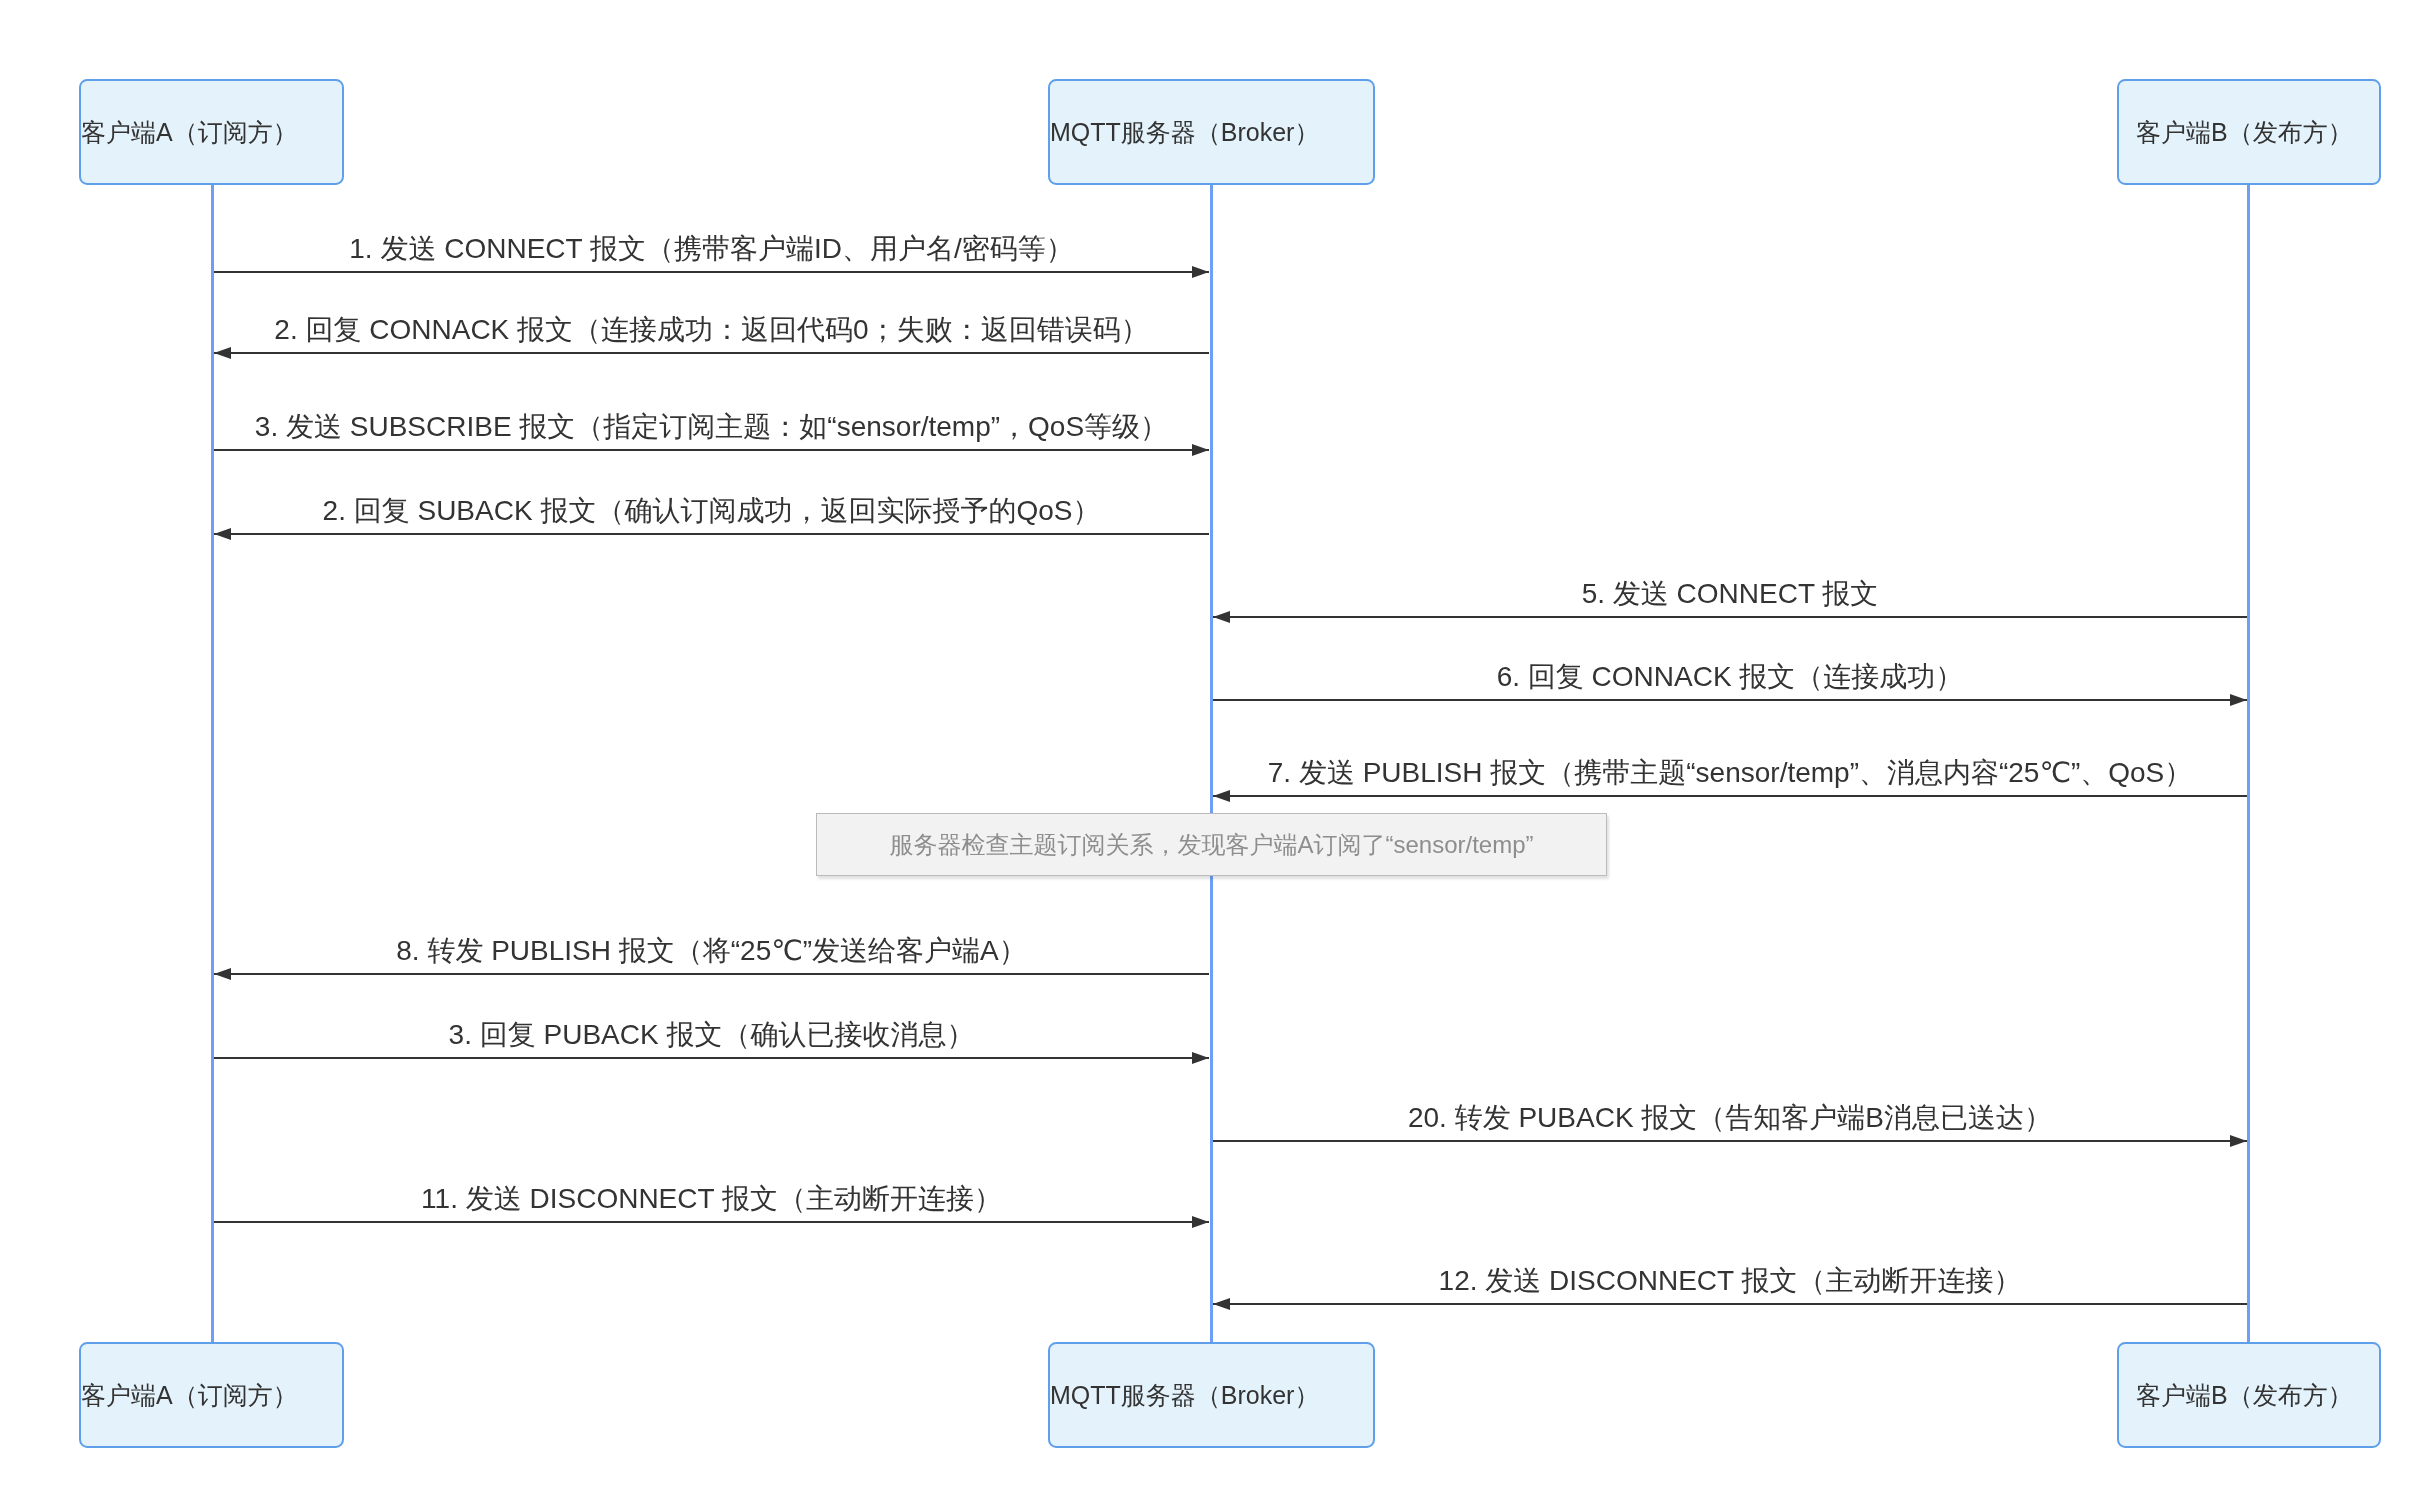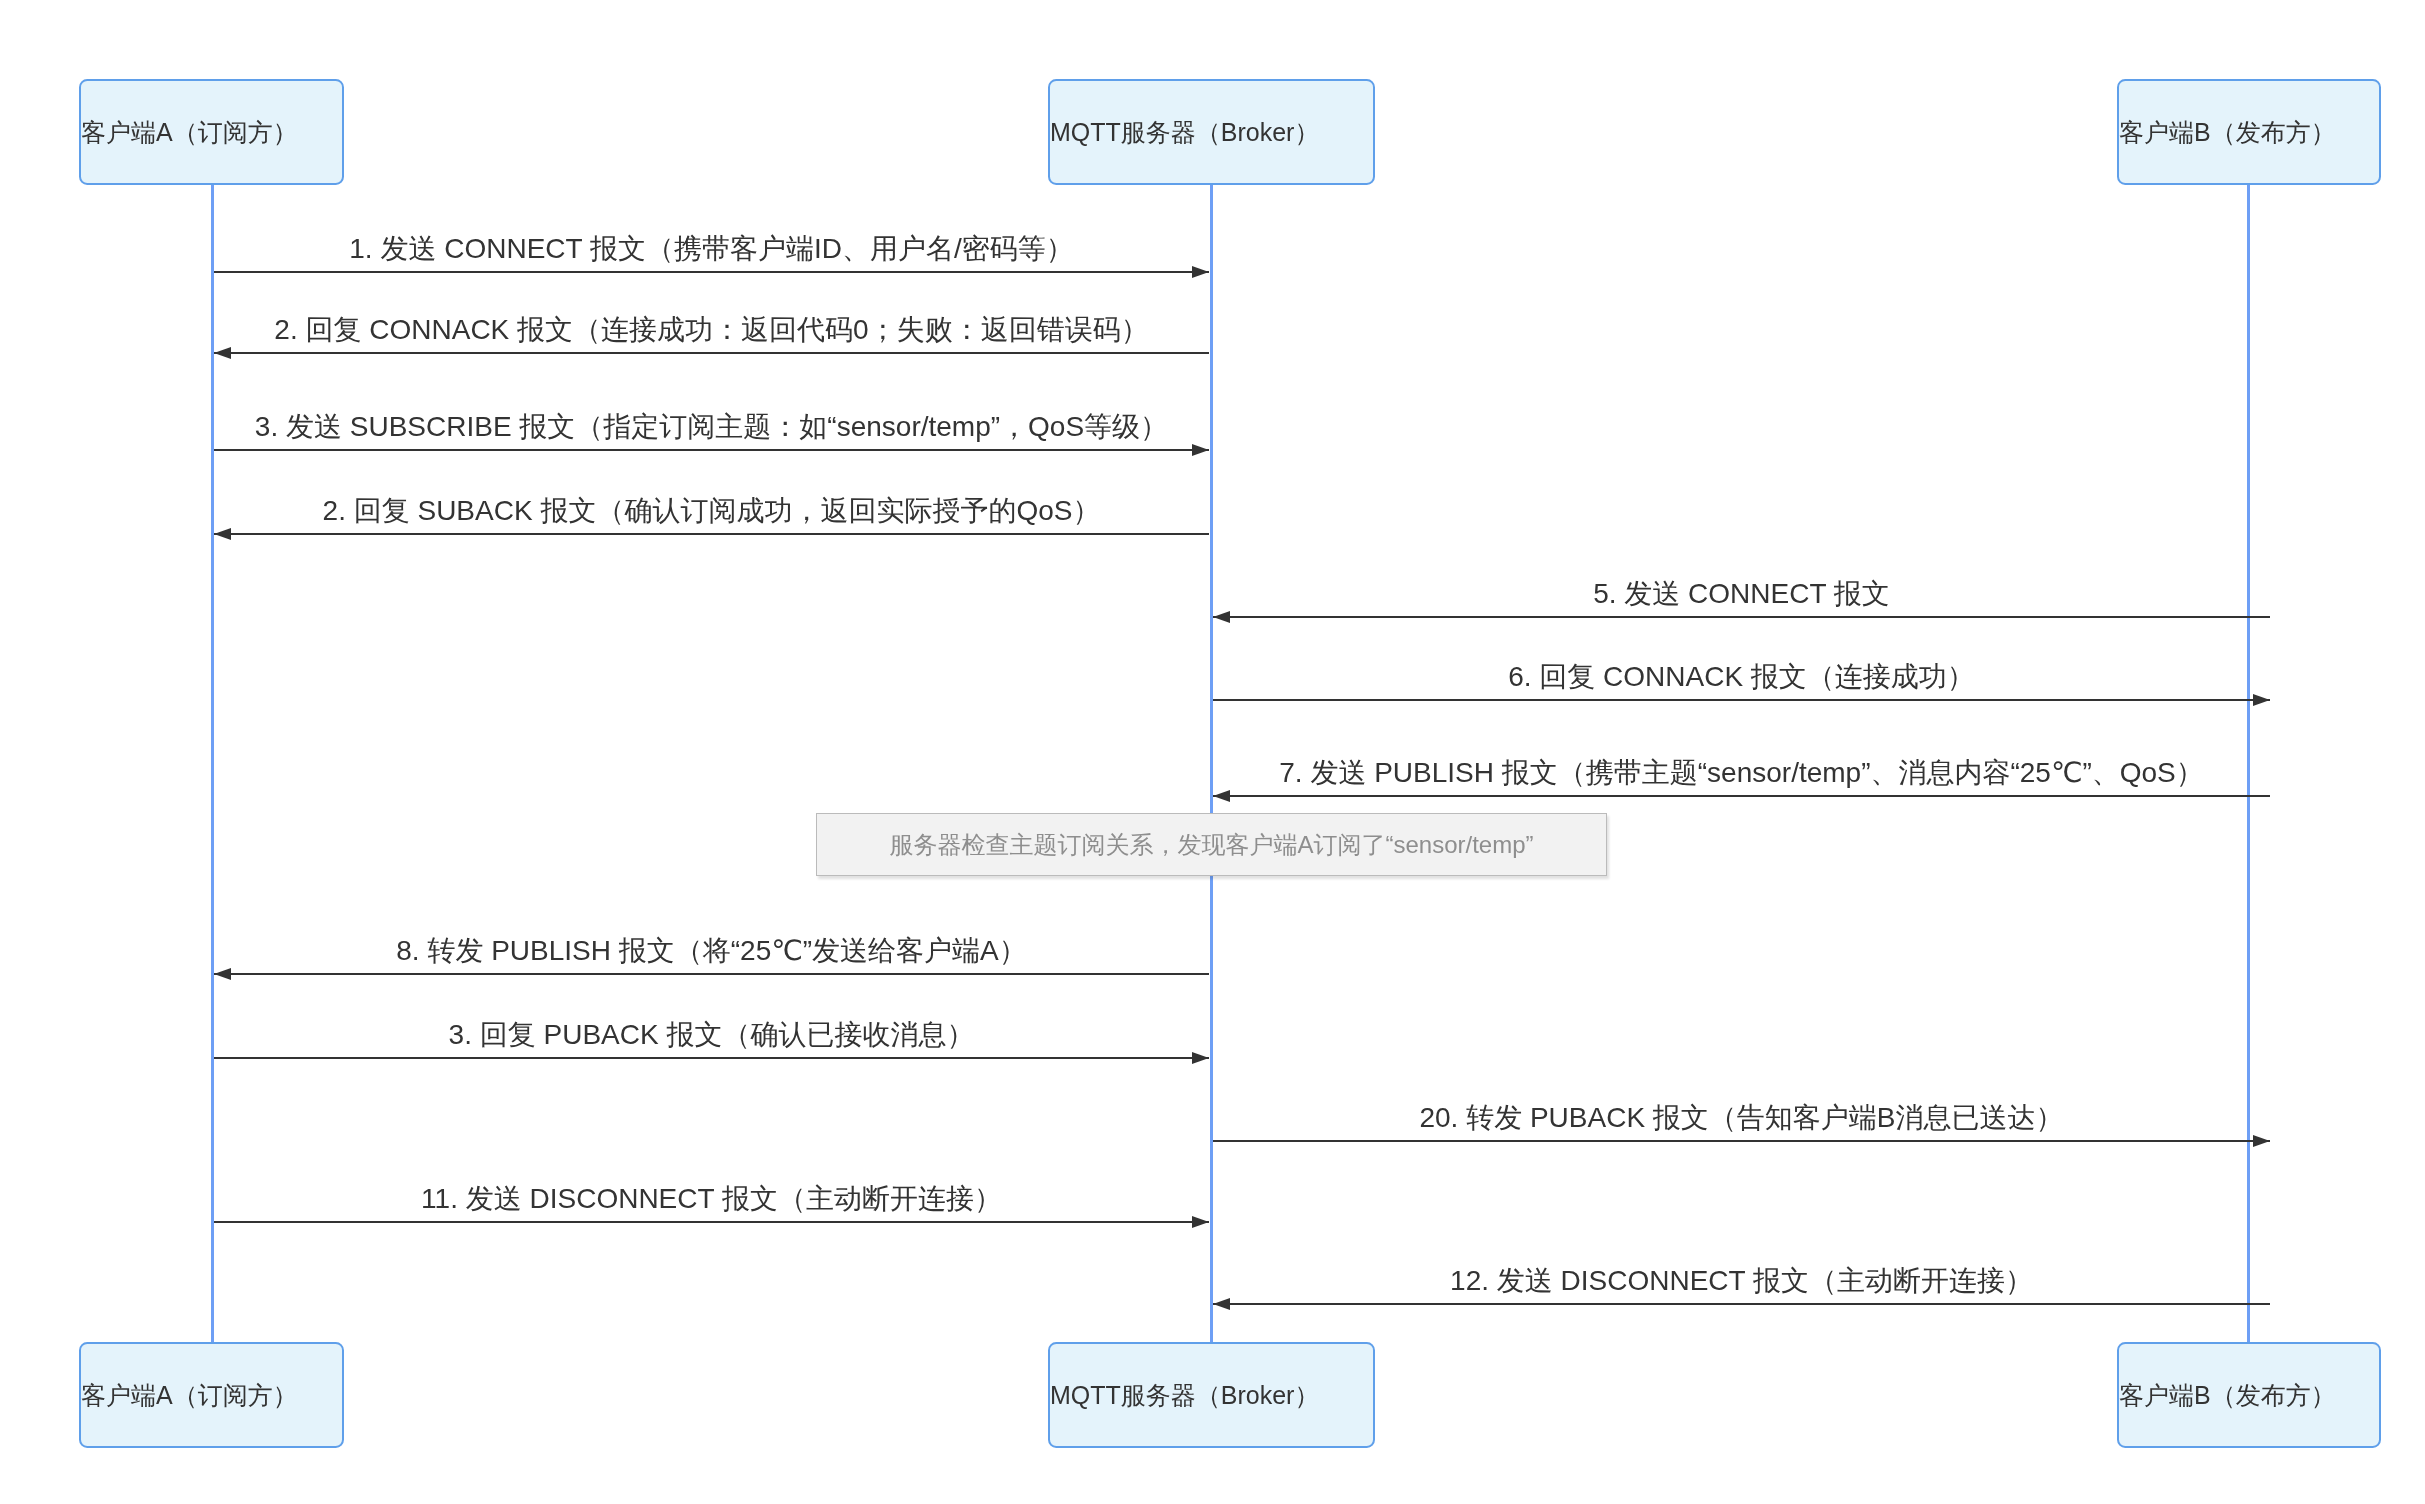--- a/index.html
+++ b/index.html
@@ -26,33 +26,33 @@
     background:var(--actor-fill);
     border:2.5px solid var(--actor-border);
     border-radius:8.2px;
     display:flex;align-items:center;
     font-size:25px;white-space:nowrap;
   }
   .actor.row-top{top:79px;}
   .actor.row-bottom{top:1342px;}
   .actor.pos-a{left:79px;width:265px;}
   .actor.pos-broker{left:1048px;width:327px;}
-  .actor.pos-b{left:2117px;width:264px;}
+  .actor.pos-b{left:2117px;width:264px;padding-left:17px;}
 
   .lifeline{
     position:absolute;top:185px;height:1157px;width:3.3px;
     background:var(--lifeline);
   }
   .lifeline.pos-a{left:211px;}
   .lifeline.pos-broker{left:1210px;}
   .lifeline.pos-b{left:2247px;}
 
   .msg{position:absolute;height:43px;}
   .span-ab{left:214px;width:995px;}
-  .span-bb{left:1213px;width:1034px;padding-left:23px;}
+  .span-bb{left:1213px;width:1034px;}
   .msg-label{
     position:absolute;left:0;right:0;bottom:9.8px;
     text-align:center;font-size:28px;line-height:28px;
     color:var(--text);white-space:nowrap;
   }
   .msg-line{
     position:absolute;left:0;right:0;bottom:0;height:2.5px;
     background:var(--arrow);
   }
   .arrow-head{

